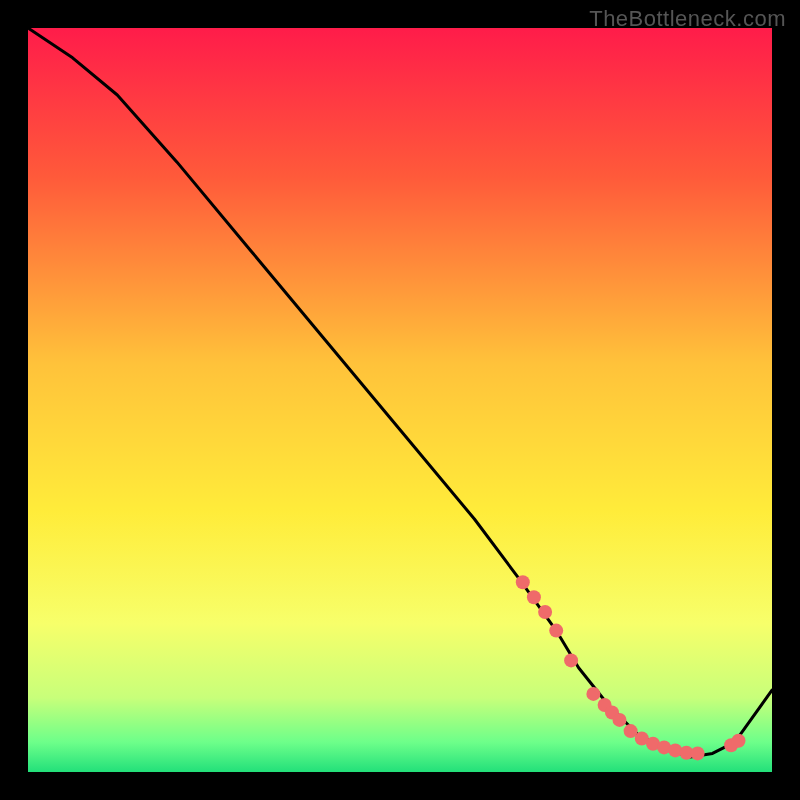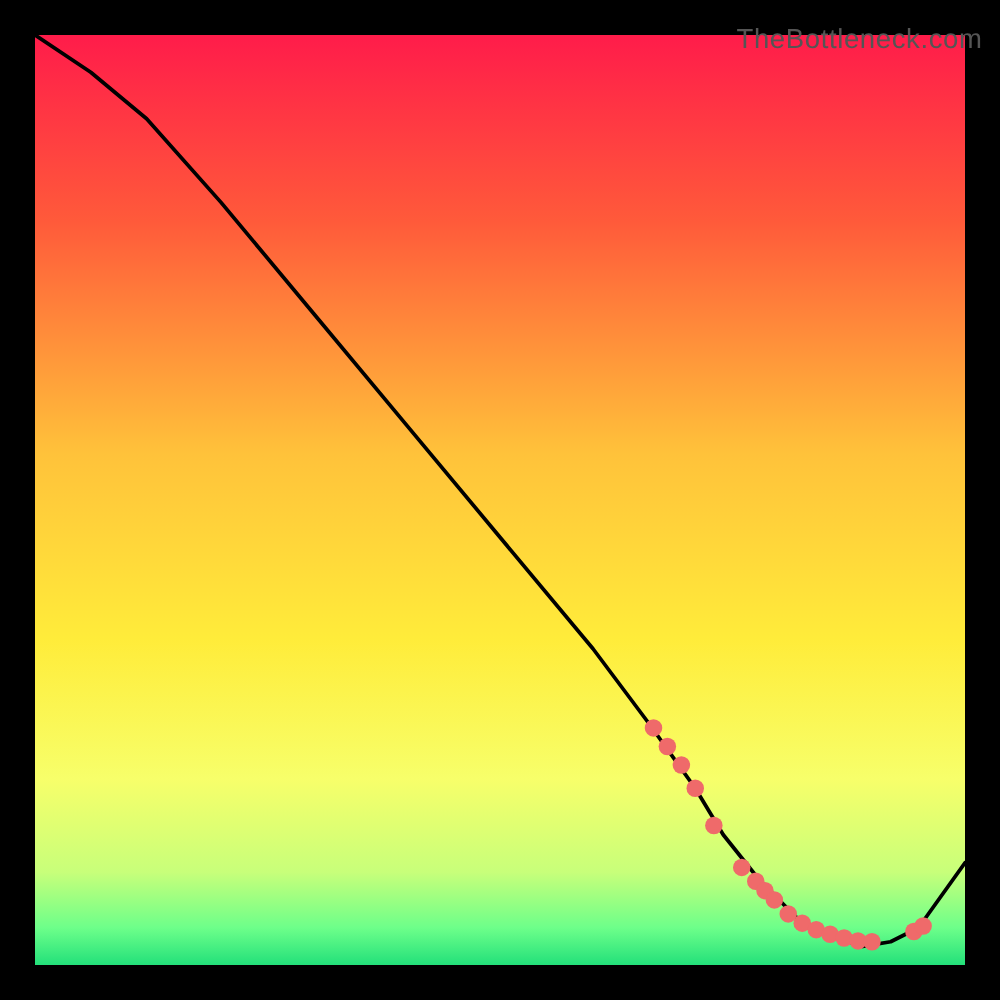--- a/index.html
+++ b/index.html
@@ -19,21 +19,20 @@
   }
   .watermark {
     position: absolute;
     top: 6px;
     right: 14px;
     color: #555;
     font-size: 22px;
     font-weight: 500;
     letter-spacing: 0.5px;
     z-index: 10;
-    margin-top: 12px;
   }
   .plot {
     position: absolute;
     left: 28px;
     top: 28px;
     width: 744px;
     height: 744px;
   }
   svg {
     display: block;

